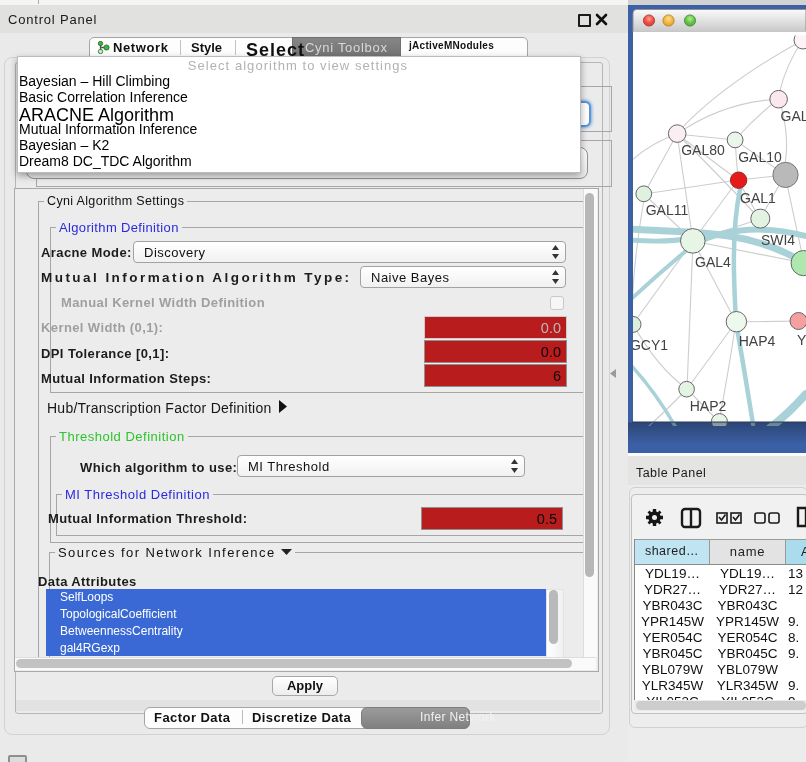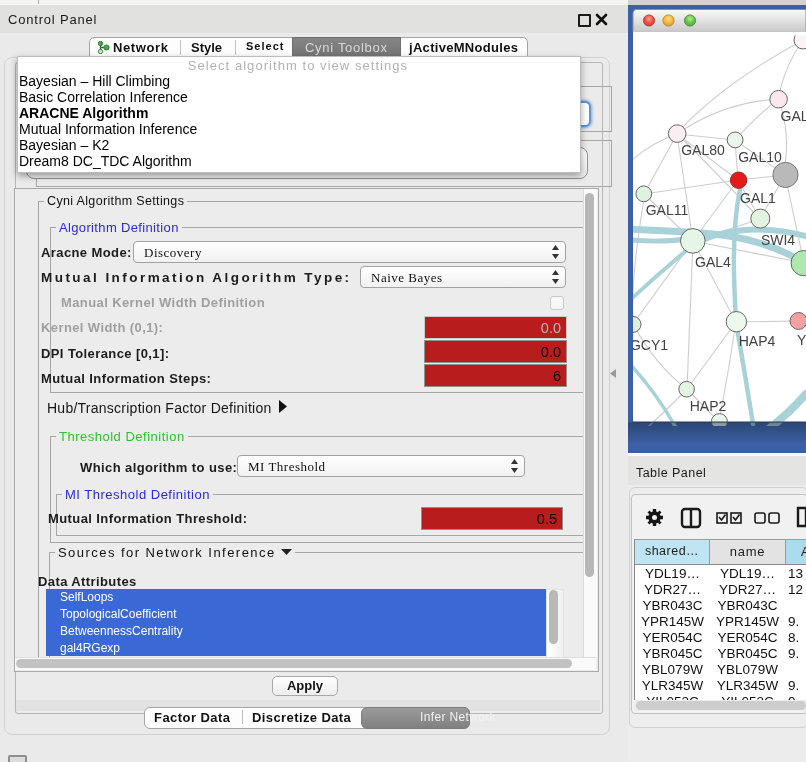--- a/index.html
+++ b/index.html
@@ -3,21 +3,21 @@
 <meta charset="utf-8">
 <style>
 html,body{margin:0;padding:0;}
 body{width:806px;height:762px;overflow:hidden;font-family:"Liberation Sans",sans-serif;background:#eaeaea;position:relative;}
 .abs{position:absolute;}
 .lbl{position:absolute;font-size:13px;font-weight:bold;color:#1c1c1c;white-space:nowrap;letter-spacing:0.4px;}
 .glbl{position:absolute;font-size:13px;font-weight:bold;color:#9f9f9f;white-space:nowrap;letter-spacing:0.4px;}
 .tb{position:absolute;border:1px solid #a6a6a6;margin-left:16px;}
 .tb>span{position:absolute;top:-8px;left:5px;background:#ececec;padding:0 3px;font-size:13px;letter-spacing:0.4px;white-space:nowrap;}
 .combo{position:absolute;border:1px solid #a2a2a2;border-radius:4px;background:linear-gradient(#ffffff,#f1f1f1);font-size:13px;letter-spacing:0.5px;color:#111;}
-.combo .ct{position:absolute;left:10px;top:3px;font-family:Liberation Serif, serif;}
+.combo .ct{position:absolute;left:10px;top:3px;}
 .combo .ar{position:absolute;right:5px;top:2px;width:9px;color:#444;}
 .field{position:absolute;background:#b91c1c;font-size:14.5px;color:#0a0a0a;text-align:right;}
 .fen{border:1px solid #909090;}
 .fdis{border:1px solid #cccccc;color:#b8b8b8;}
 .field span{position:absolute;right:5px;top:3px;}
 </style>
 </head>
 <body>
 
 <div class="abs" style="left:0;top:0;width:806px;height:5px;background:#f5f5f4;"></div>
@@ -135,31 +135,31 @@
 <div class="abs" style="left:89px;top:37px;width:437px;height:21px;border:1px solid #a5a5a5;border-radius:5px;background:#fdfdfd;"></div>
 <div class="abs" style="left:292px;top:37px;width:107px;height:21px;border:1px solid #6f6f6f;background:linear-gradient(#868686,#707070);"></div>
 <svg class="abs" style="left:97px;top:41px;" width="13" height="13" viewBox="0 0 13 13">
     <path d="M3.5 3 L3.5 10.5 M3.5 6.5 L9 6.5" stroke="#555" stroke-width="1.3" fill="none"></path>
     <circle cx="3.5" cy="2.5" r="2.2" fill="#45b045" stroke="#1c6b1c" stroke-width="0.8"></circle>
     <circle cx="9.5" cy="6.5" r="2.6" fill="#45b045" stroke="#1c6b1c" stroke-width="0.8"></circle>
     <circle cx="3.5" cy="10.5" r="2.2" fill="#cfe8cf" stroke="#1c6b1c" stroke-width="0.8"></circle>
   </svg>
 <div class="abs" style="left:113px;top:40px;font-size:13px;font-weight:bold;letter-spacing:0.6px;color:#111;">Network</div>
 <div class="abs" style="left:191px;top:40px;font-size:13px;font-weight:bold;color:#111;">Style</div>
-<div class="abs" style="left:246px;top:40px;font-size:11px;font-weight:bold;letter-spacing:1px;color:#111;">Select</div>
+<div class="abs" style="left:246px;top:40px;font-size:18px;font-weight:bold;letter-spacing:1px;color:#111;">Select</div>
 <div class="abs" style="left:305px;top:40px;font-size:13px;letter-spacing:0.7px;color:#d8d8d8;">Cyni Toolbox</div>
-<div class="abs" style="left:409px;top:40px;font-size:13px;font-weight:bold;letter-spacing:0.3px;color:#111;">jActiveMNodules</div>
+<div class="abs" style="left:409px;top:40px;font-size:10px;font-weight:bold;letter-spacing:0.3px;color:#111;">jActiveMNodules</div>
 <div class="abs" style="left:180px;top:40px;width:1px;height:15px;background:#c3c3c3;"></div>
 <div class="abs" style="left:235px;top:40px;width:1px;height:15px;background:#c3c3c3;"></div>
 
 <div class="abs" style="left:17px;top:56px;width:562px;height:115px;background:#fff;border:1px solid #bcbcbc;box-shadow:0 3px 7px rgba(0,0,0,.35);"></div>
 <div class="abs" style="left:17px;top:58px;width:562px;text-align:center;font-size:13px;letter-spacing:1.05px;color:#b2b2b2;">Select algorithm to view settings</div>
 <div class="abs" style="left:19px;top:73px;font-size:14px;color:#000;">Bayesian – Hill Climbing</div>
 <div class="abs" style="left:19px;top:89px;font-size:14px;color:#000;">Basic Correlation Inference</div>
-<div class="abs" style="left:19px;top:105px;font-size:14px;font-weight:bold;color:#000;text-align:right;">ARACNE Algorithm</div>
+<div class="abs" style="left:19px;top:105px;font-size:18px;font-weight:normal;color:#000;text-align:right;">ARACNE Algorithm</div>
 <div class="abs" style="left:19px;top:121px;font-size:14px;color:#000;">Mutual Information Inference</div>
 <div class="abs" style="left:19px;top:137px;font-size:14px;color:#000;">Bayesian – K2</div>
 <div class="abs" style="left:19px;top:153px;font-size:14px;color:#000;">Dream8 DC_TDC Algorithm</div>
 
 <div class="abs" style="left:8px;top:755px;width:15px;height:10px;border:2px solid #8f8f8f;border-radius:2px;background:#dcdcdc;"></div>
 
 <svg class="abs" style="left:609px;top:369px;" width="8" height="9" viewBox="0 0 8 9">
     <path d="M7 0 L7 9 L1 4.5 Z" fill="#9a9a9a"></path>
   </svg>
 

